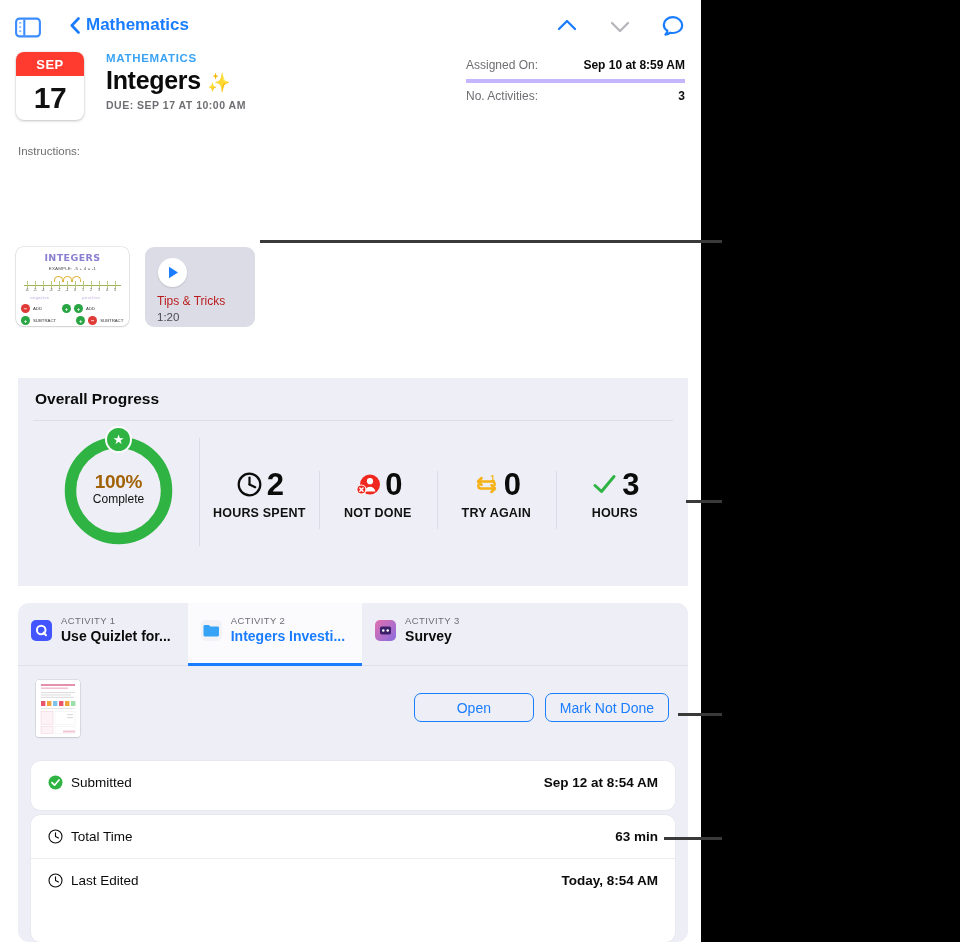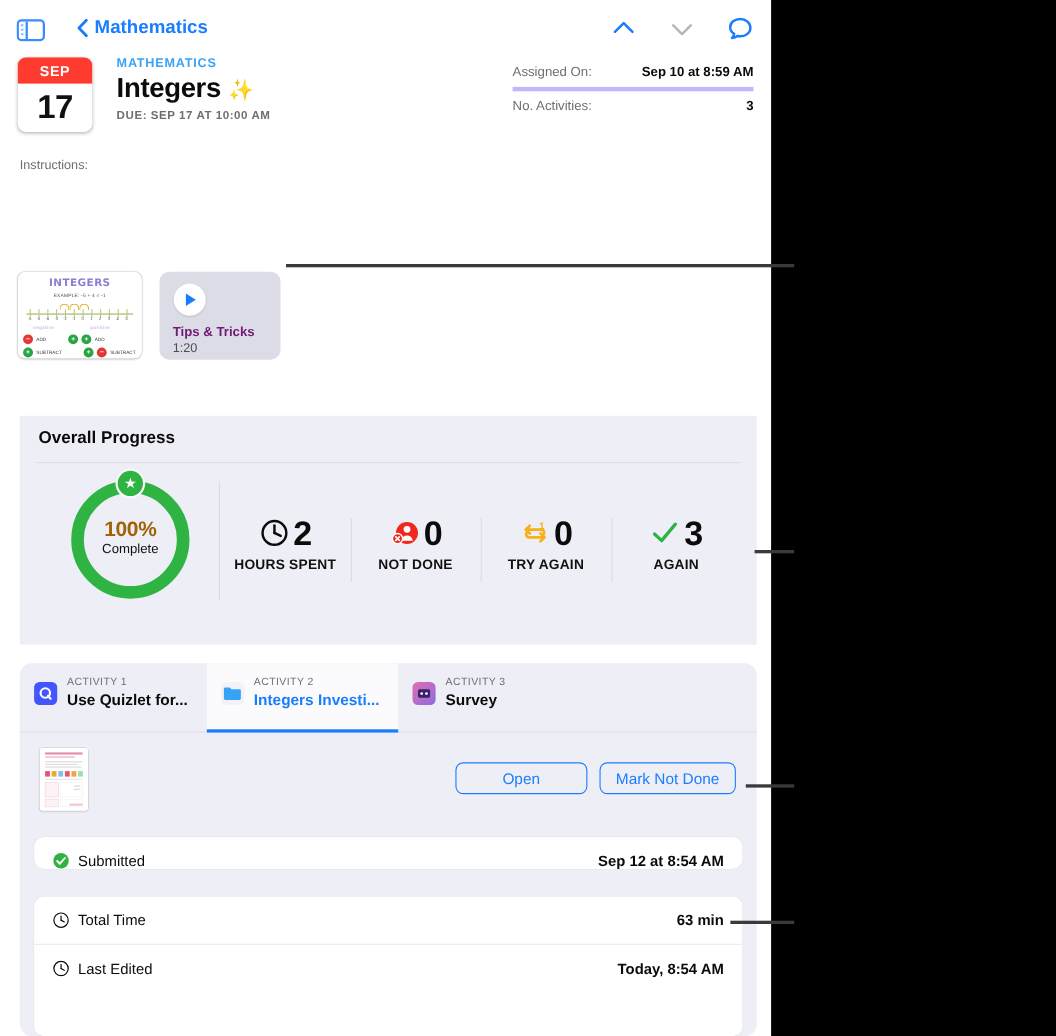--- a/index.html
+++ b/index.html
@@ -150,21 +150,21 @@
     background: #dcdce6; position: relative;
   }
   .play-circle {
     position: absolute; left: 13px; top: 11px;
     width: 29px; height: 29px; border-radius: 50%;
     background: #fff; display: flex; align-items: center; justify-content: center;
     box-shadow: 0 1px 2px rgba(0,0,0,.12);
   }
   .video-name {
     position: absolute; left: 12px; top: 47px;
-    font-size: 12px; font-weight: bold; color: #701a75;
+    font-size: 12px; font-weight: normal; color: #b91c1c;
   }
   .video-dur {
     position: absolute; left: 12px; top: 64px;
     font-size: 11.5px; color: #4b4b50;
   }
 
   
   .progress-card {
     position: absolute; left: 18px; top: 378px;
     width: 670px; height: 208px; border-radius: 0;
@@ -261,21 +261,21 @@
     display: flex; align-items: center; justify-content: center;
     cursor: pointer; white-space: nowrap;
   }
   .btn-open { min-width: 120px; }
 
   .white-card {
     position: absolute; left: 13px; right: 13px;
     background: #fff; border-radius: 9px;
     box-shadow: 0 0 0 .5px rgba(0,0,0,.05);
   }
-  .sub-card { top: 158px; height: 29px; }
+  .sub-card { top: 158px; height: 49px; }
   .stats-card { top: 212px; height: 127px; }
   .wrow {
     height: 43px; display: flex; align-items: center;
     justify-content: space-between; padding: 0 17px;
   }
   .wrow + .wrow { border-top: 1px solid #ececf0; }
   .wleft { display: flex; align-items: center; gap: 8px; font-size: 13.5px; color: #0b0b0b; }
   .wval { font-size: 13.5px; font-weight: bold; color: #0b0b0b; }
 
   
@@ -466,21 +466,21 @@
           <div class="stat-lbl">TRY AGAIN</div>
         </div>
 
         <div class="stat">
           <div class="stat-top">
             <svg width="27" height="27" viewBox="0 0 27 27">
               <polyline points="4,14.5 10.5,20.5 23,5.5" fill="none" stroke="#2fb443" stroke-width="3" stroke-linecap="round" stroke-linejoin="round"></polyline>
             </svg>
             <span class="stat-num">3</span>
           </div>
-          <div class="stat-lbl">AGAIN</div>
+          <div class="stat-lbl">HOURS</div>
         </div>
       </div>
     </div>
 
     <div class="act-card">
       <div class="tabs-underline"></div>
       <div class="tabs">
 
         <div class="tab">
           <div class="tab-icon" style="background:#4255ff;display:flex;align-items:center;justify-content:center;">

